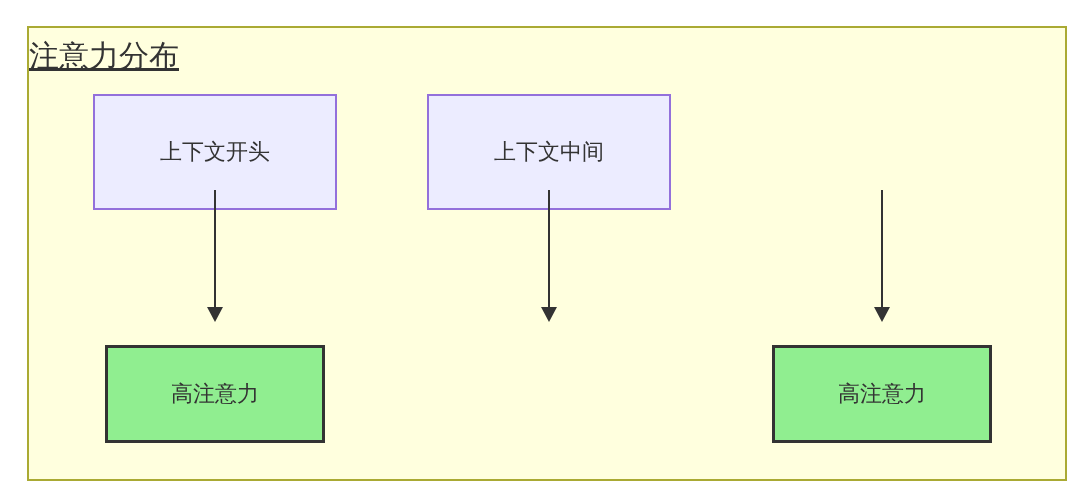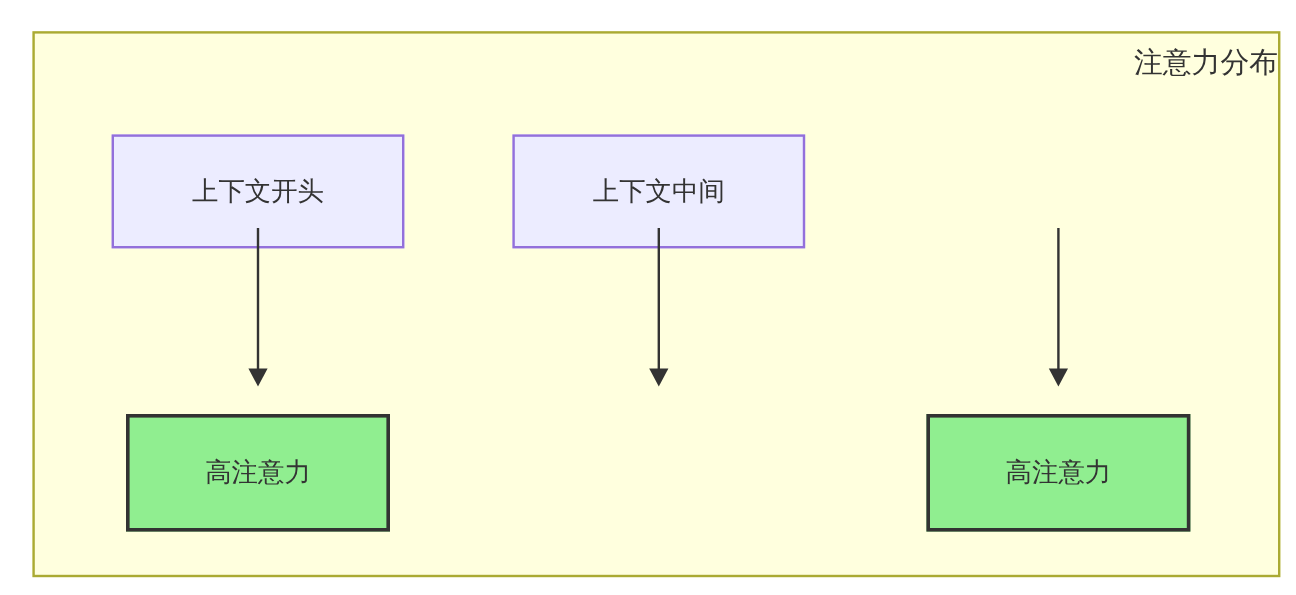--- a/index.html
+++ b/index.html
@@ -22,38 +22,39 @@
     width: 1036px;
     height: 451px;
     background: var(--container-fill, #FFFFDE);
     border: 2px solid var(--container-border, #AAAA33);
   }
   .cluster-title {
     position: absolute;
     top: 8px;
     left: 0;
     width: 100%;
-    text-align: right;
-    font-size: 24px;
+    text-align: left;
+    font-size: 30px;
     color: var(--text, #333333);
+    text-decoration: underline;
   }
   .node {
     position: absolute;
     display: flex;
     align-items: center;
     justify-content: center;
     font-size: 22px;
     color: var(--text, #333333);
     box-sizing: border-box;
     text-align: center;
   }
   .node.source {
-    top: 84px;
+    top: 66px;
     width: 244px;
-    height: 95px;
+    height: 116px;
     background: var(--source-fill, #ECECFF);
     border: 2px solid var(--source-border, #9370DB);
   }
   .node.target {
     top: 294px;
     width: 220px;
     height: 98px;
     border: 3px solid var(--target-border, #333333);
     margin-top: 23px;
   }

